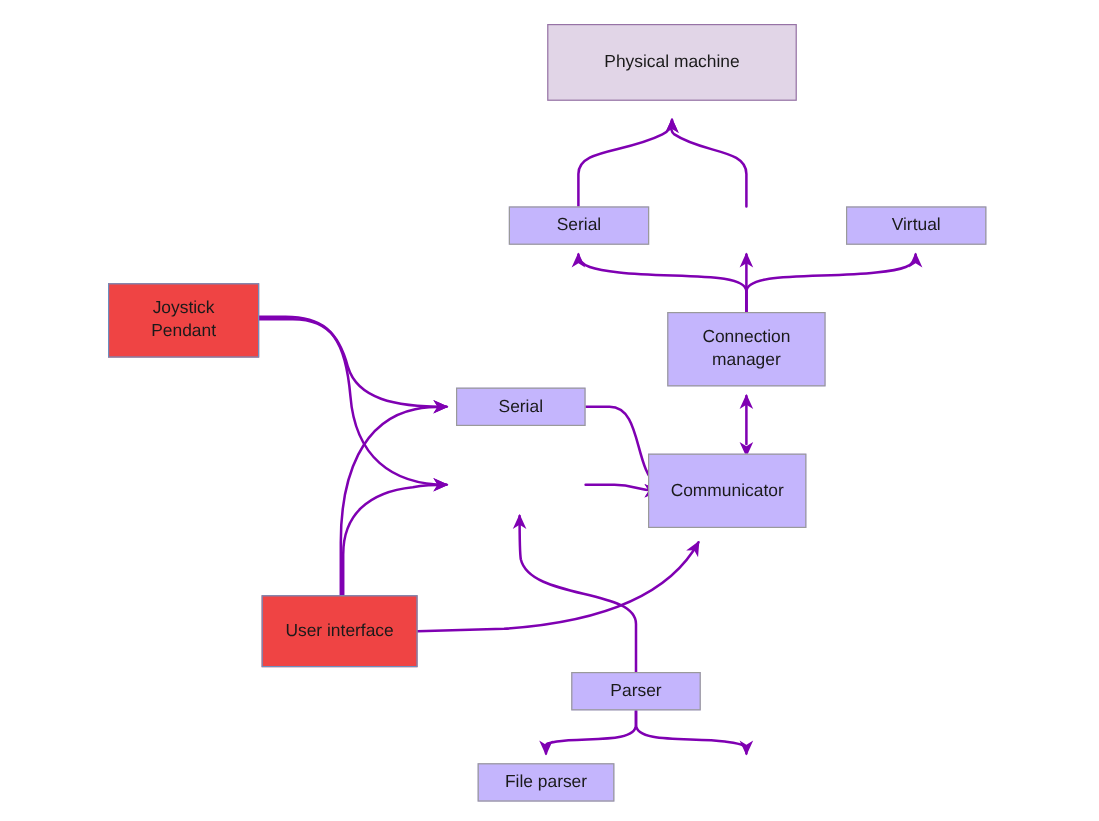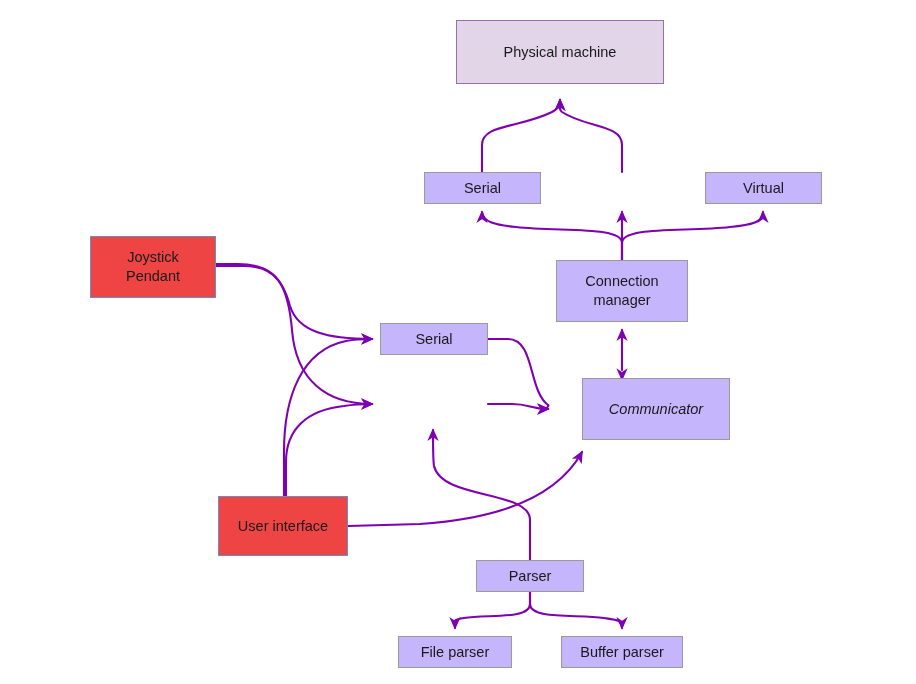--- a/index.html
+++ b/index.html
@@ -108,29 +108,28 @@
   <div class="node purple" style="left: 456px; top: 20px; width: 208px; height: 64px;">Physical machine</div>
 
   <div class="node gray" style="left: 424px; top: 172px; width: 117px; height: 32px;">Serial</div>
 
 
   <div class="node gray" style="left: 556px; top: 260px; width: 132px; height: 62px;">Connection
 manager</div>
 
   <div class="node gray" style="left: 705px; top: 172px; width: 117px; height: 32px;">Virtual</div>
 
-  <div class="node gray" style="left: 582px; top: 378px; width: 148px; height: 62px; font-style: italic;">Communicator</div>
+  <div class="node gray" style="left: 540px; top: 378px; width: 132px; height: 62px;">Communicator</div>
 
   <div class="node gray" style="left: 380px; top: 323px; width: 108px; height: 32px;">Serial</div>
 
 
   <div class="node blue" style="left: 90px; top: 236px; width: 126px; height: 62px;">Joystick
 Pendant</div>
 
   <div class="node blue" style="left: 218px; top: 496px; width: 130px; height: 60px;">User interface</div>
 
   <div class="node gray" style="left: 476px; top: 560px; width: 108px; height: 32px;">Parser</div>
 
   <div class="node gray" style="left: 398px; top: 636px; width: 114px; height: 32px; text-align: center;">File parser</div>
 
-  <div class="node gray" style="left: 561px; top: 636px; width: 122px; height: 32px;">Buffer parser</div>
 
 </div>
 
 </body></html>

